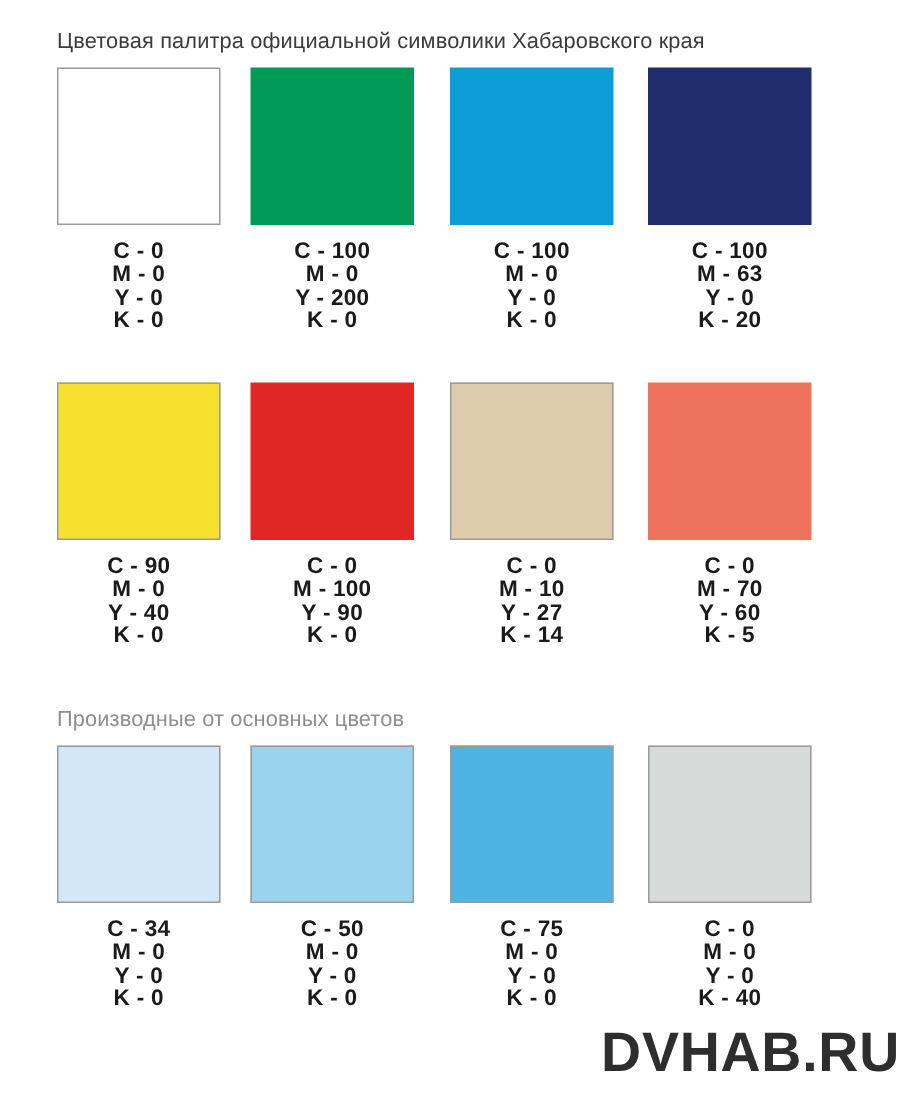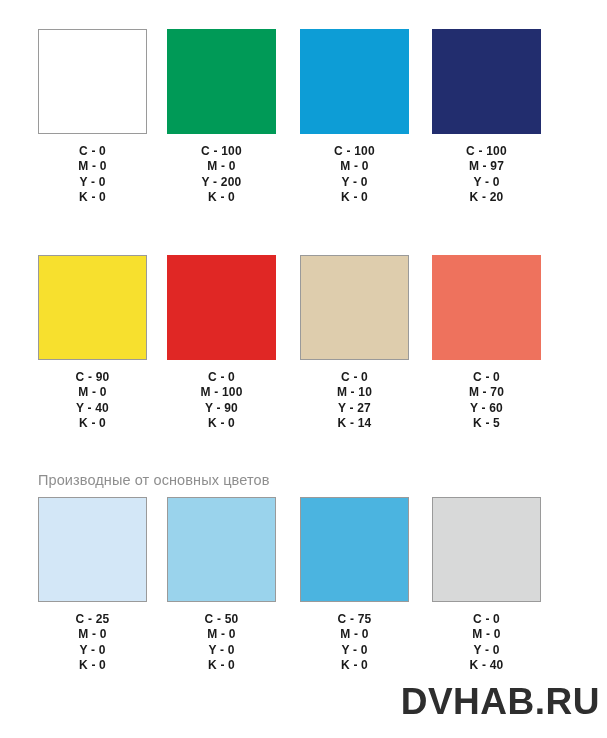--- a/index.html
+++ b/index.html
@@ -55,21 +55,21 @@
   .labels-row {
     position: relative;
     height: 72px;
     margin-top: 9px;
   }
   .cmyk {
     position: absolute;
     top: 0;
     width: 109px;
     text-align: center;
-    font-size: 12px;
+    font-size: 15px;
     font-weight: bold;
     line-height: 15.4px;
     color: #1a1a1a;
     letter-spacing: 0.2px;
   }
   .cmyk span {
     display: block;
     white-space: nowrap;
   }
   .col0 { left: 38px; }
@@ -88,20 +88,21 @@
     line-height: 1;
     font-family: "Liberation Sans", sans-serif;
   }
 </style>
 </head>
 <body>
 
 <div class="page">
 
   <div class="section" style="top:20px;">
+    <h2 class="section-title">Цветовая палитра официальной символики Хабаровского края</h2>
     <div class="swatch-row">
       <div class="swatch bordered col0" style="background:#ffffff;"></div>
       <div class="swatch col1" style="background:#009a57;"></div>
       <div class="swatch col2" style="background:#0d9dd6;"></div>
       <div class="swatch col3" style="background:#222d6e;"></div>
     </div>
     <div class="labels-row">
       <div class="cmyk col0">
         <span>C - 0</span>
         <span>M - 0</span>
@@ -115,21 +116,21 @@
         <span>K - 0</span>
       </div>
       <div class="cmyk col2">
         <span>C - 100</span>
         <span>M - 0</span>
         <span>Y - 0</span>
         <span>K - 0</span>
       </div>
       <div class="cmyk col3">
         <span>C - 100</span>
-        <span>M - 97</span>
+        <span>M - 63</span>
         <span>Y - 0</span>
         <span>K - 20</span>
       </div>
     </div>
   </div>
 
   <div class="section" style="top:246px;">
     <div class="swatch-row">
       <div class="swatch bordered col0" style="background:#f7e02e;"></div>
       <div class="swatch col1" style="background:#e02725;"></div>
@@ -167,21 +168,21 @@
   <div class="section" style="top:472px;">
     <h2 class="section-title muted">Производные от основных цветов</h2>
     <div class="swatch-row">
       <div class="swatch bordered col0" style="background:#d3e7f7;"></div>
       <div class="swatch bordered col1" style="background:#9ad3ec;"></div>
       <div class="swatch bordered col2" style="background:#4bb4e0;"></div>
       <div class="swatch bordered col3" style="background:#d8d9d9;"></div>
     </div>
     <div class="labels-row">
       <div class="cmyk col0">
-        <span>C - 25</span>
+        <span>C - 34</span>
         <span>M - 0</span>
         <span>Y - 0</span>
         <span>K - 0</span>
       </div>
       <div class="cmyk col1">
         <span>C - 50</span>
         <span>M - 0</span>
         <span>Y - 0</span>
         <span>K - 0</span>
       </div>

